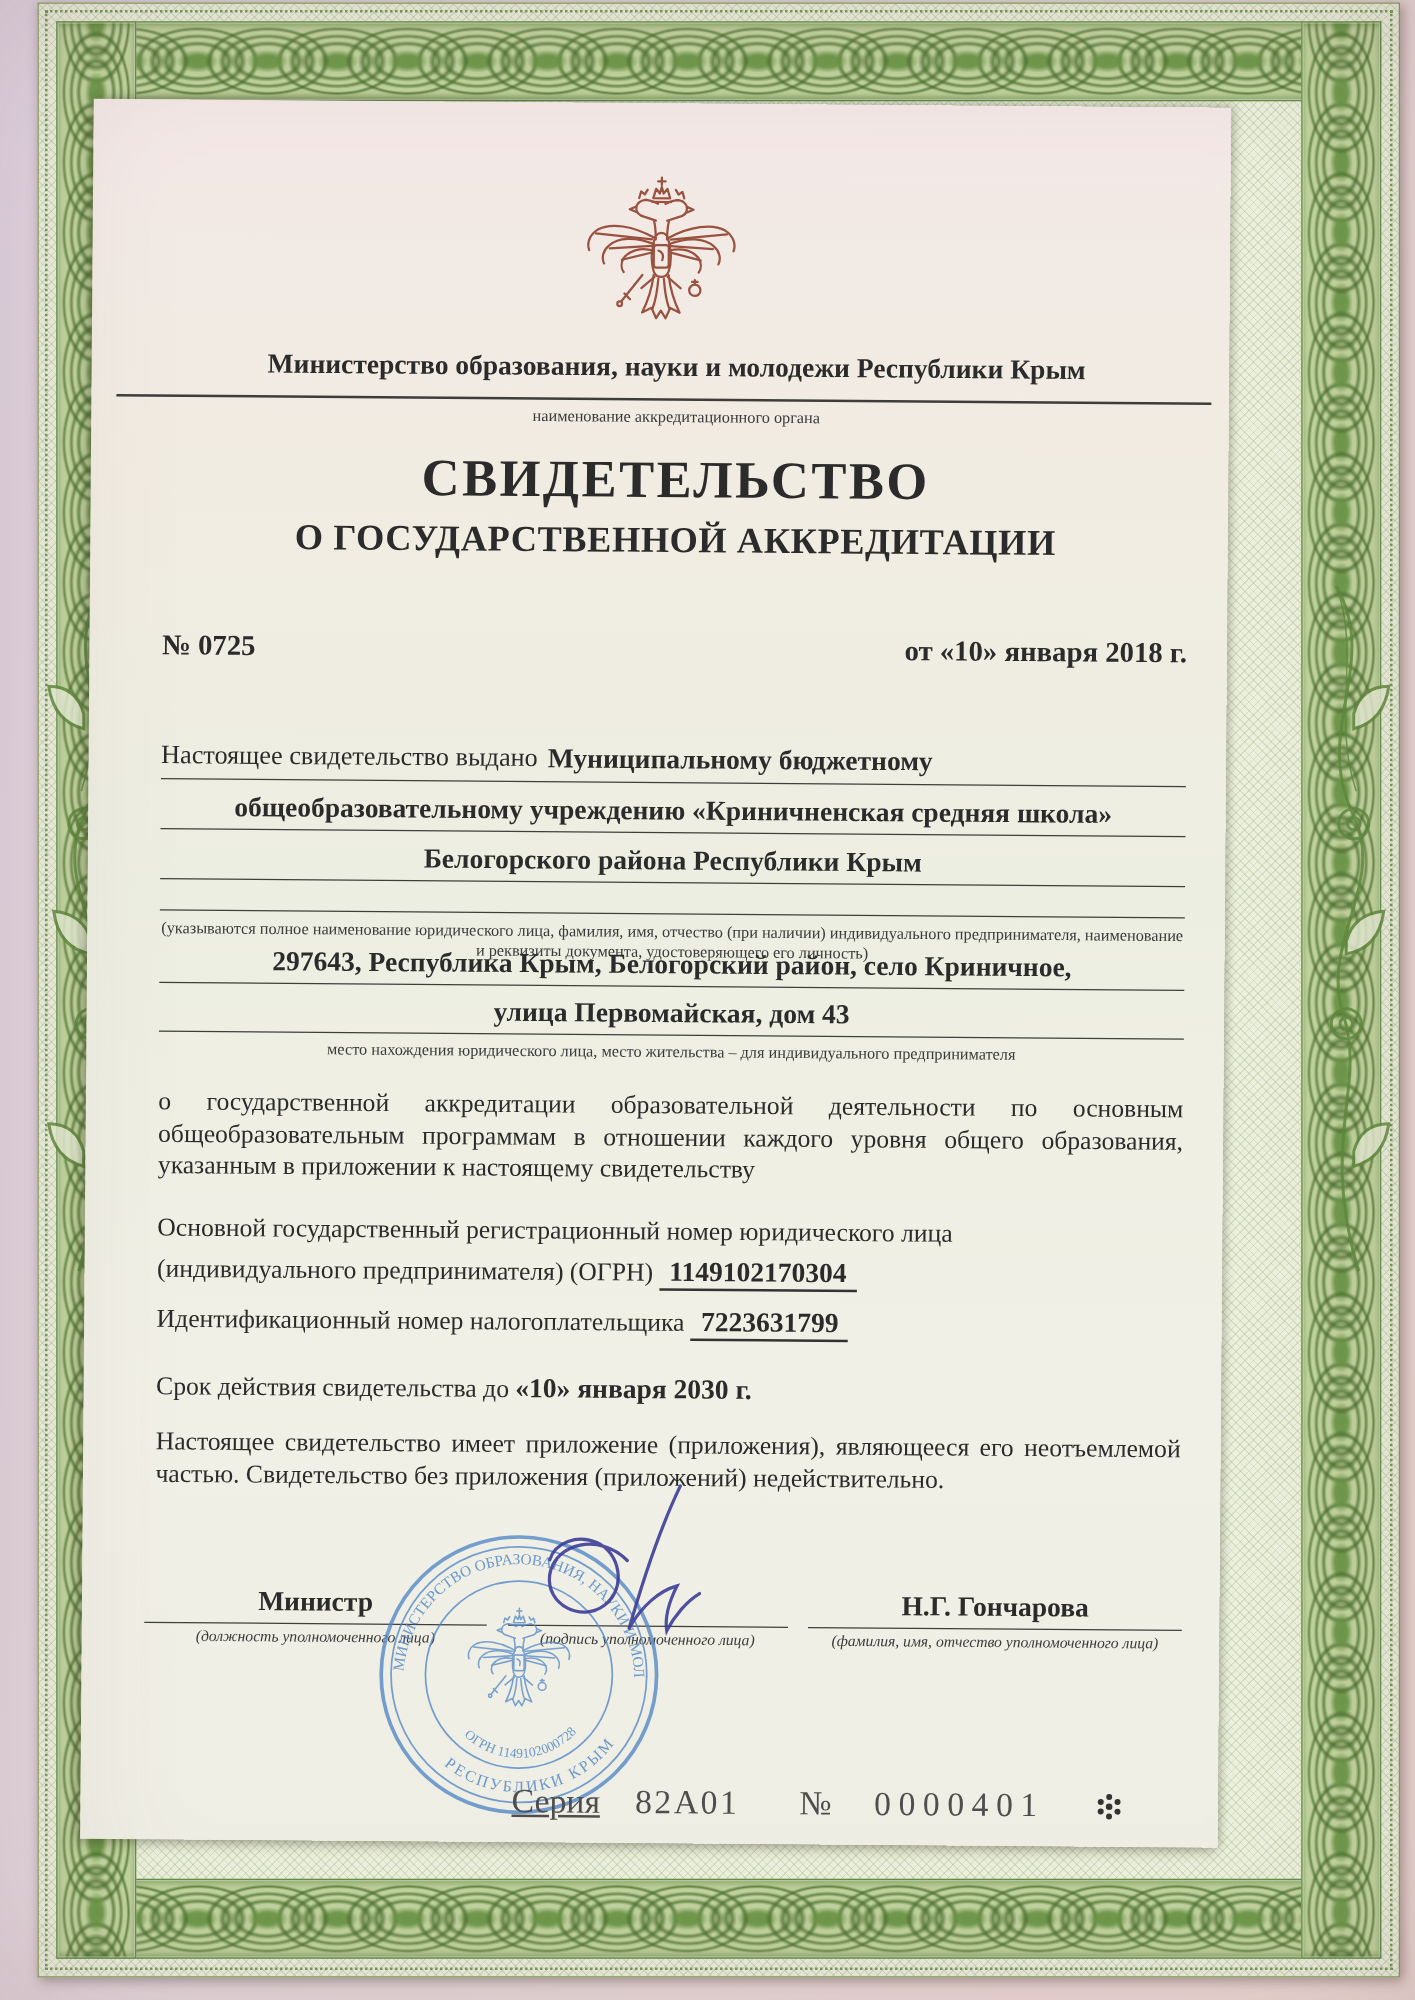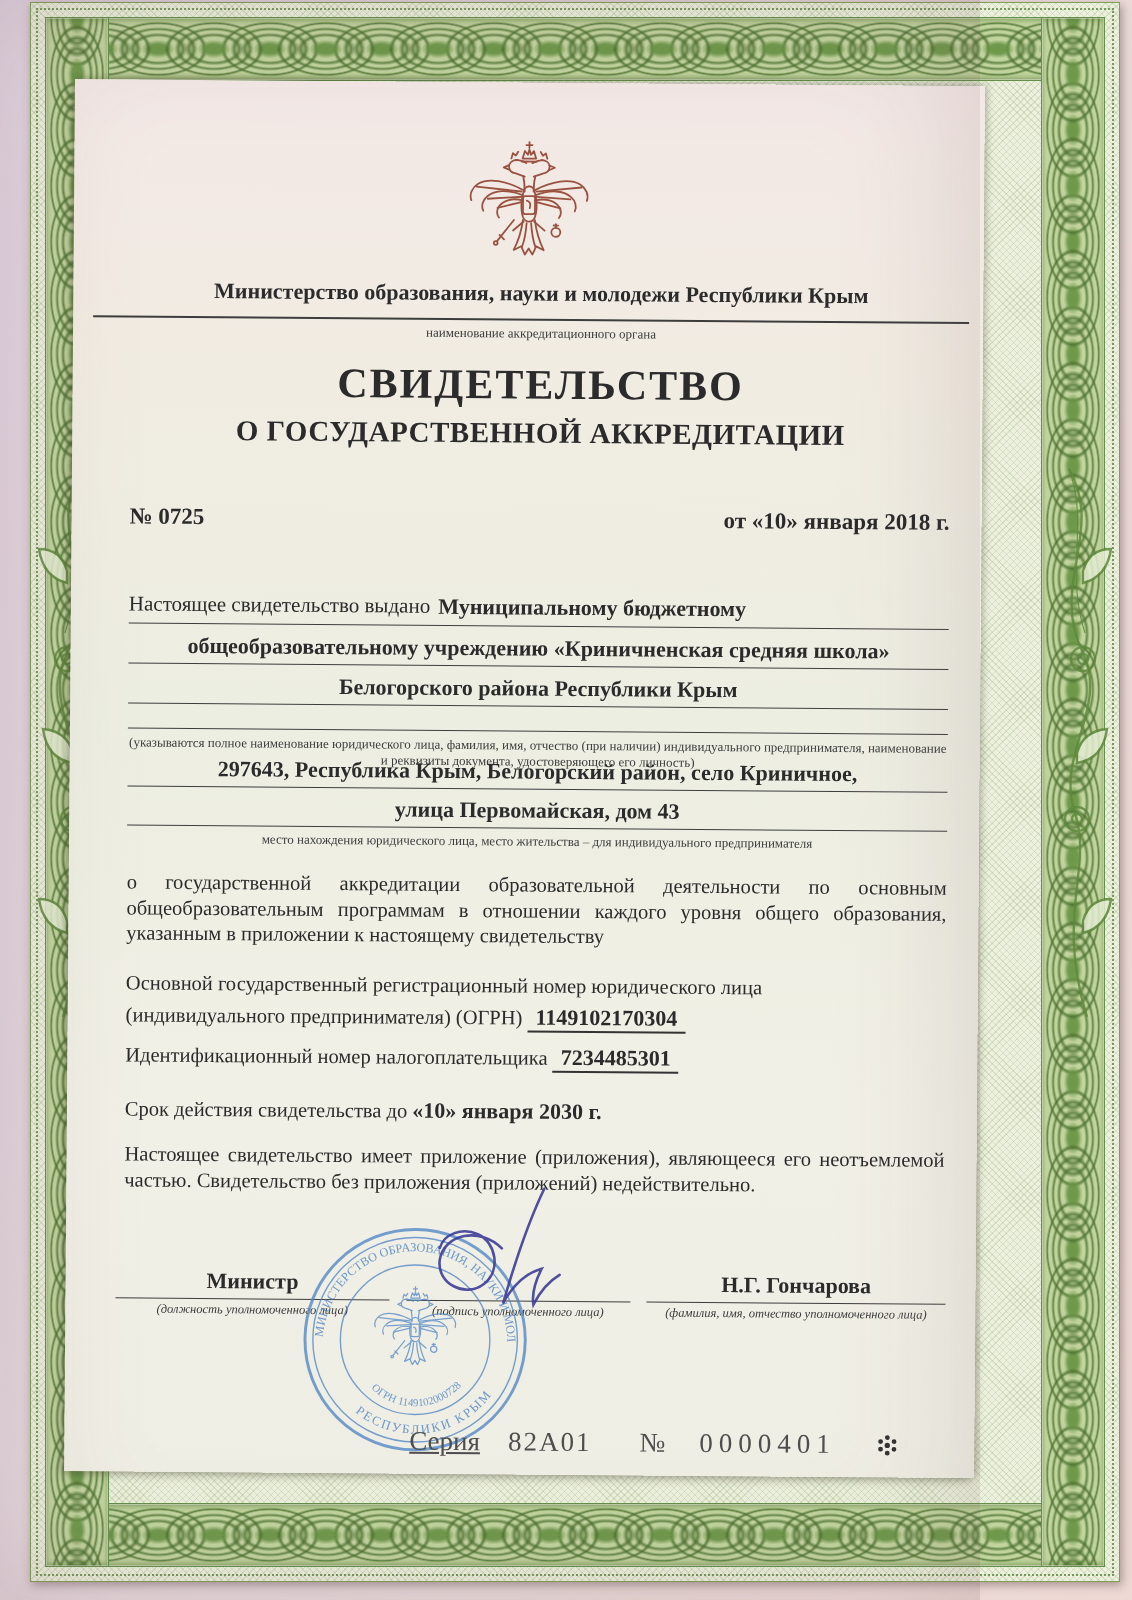--- a/index.html
+++ b/index.html
@@ -1,21 +1,21 @@
 <!DOCTYPE html>
 <html><head>
 <meta charset="utf-8">
 <style>
   html,body{margin:0;padding:0;}
   body{
     width:1132px;height:1600px;overflow:hidden;
     background:linear-gradient(105deg,#e2d5e2 0%,#e9dbdb 55%,#eed9d4 100%);
     font-family:"Liberation Serif","DejaVu Serif",serif;color:#2b2b2b;
   }
-  .photo{position:relative;width:980px;height:1600px;}
+  .photo{position:relative;width:1132px;height:1600px;}
   .photo::after{content:"";position:absolute;inset:0;pointer-events:none;
     box-shadow:inset 0 0 140px rgba(120,85,90,.22);}
 
   
   .frame{position:absolute;left:30px;top:2px;width:1088px;height:1578px;
     background-color:#edf0de;
     background-image:
       repeating-linear-gradient(45deg,rgba(122,161,87,.20) 0 1px,transparent 1px 5px),
       repeating-linear-gradient(-45deg,rgba(122,161,87,.20) 0 1px,transparent 1px 5px);
     border:1px solid #7f9f58;
@@ -224,21 +224,21 @@
     <div class="abs ogrn">
       <div>Основной государственный регистрационный номер юридического лица</div>
       <div>
         <span>(индивидуального предпринимателя) (ОГРН)</span>
         <span class="val">1149102170304</span>
       </div>
     </div>
 
     <div class="abs inn">
       <span>Идентификационный номер налогоплательщика</span>
-      <span class="val">7234485301</span>
+      <span class="val">7223631799</span>
     </div>
 
     <div class="abs validity">
       <span>Срок действия свидетельства до</span>
       <span class="vb">«10» января 2030 г.</span>
     </div>
 
     <div class="abs para appendix">Настоящее свидетельство имеет приложение (приложения), являющееся его неотъемлемой частью. Свидетельство без приложения (приложений) недействительно.</div>
 
     <div class="abs sigrow">

